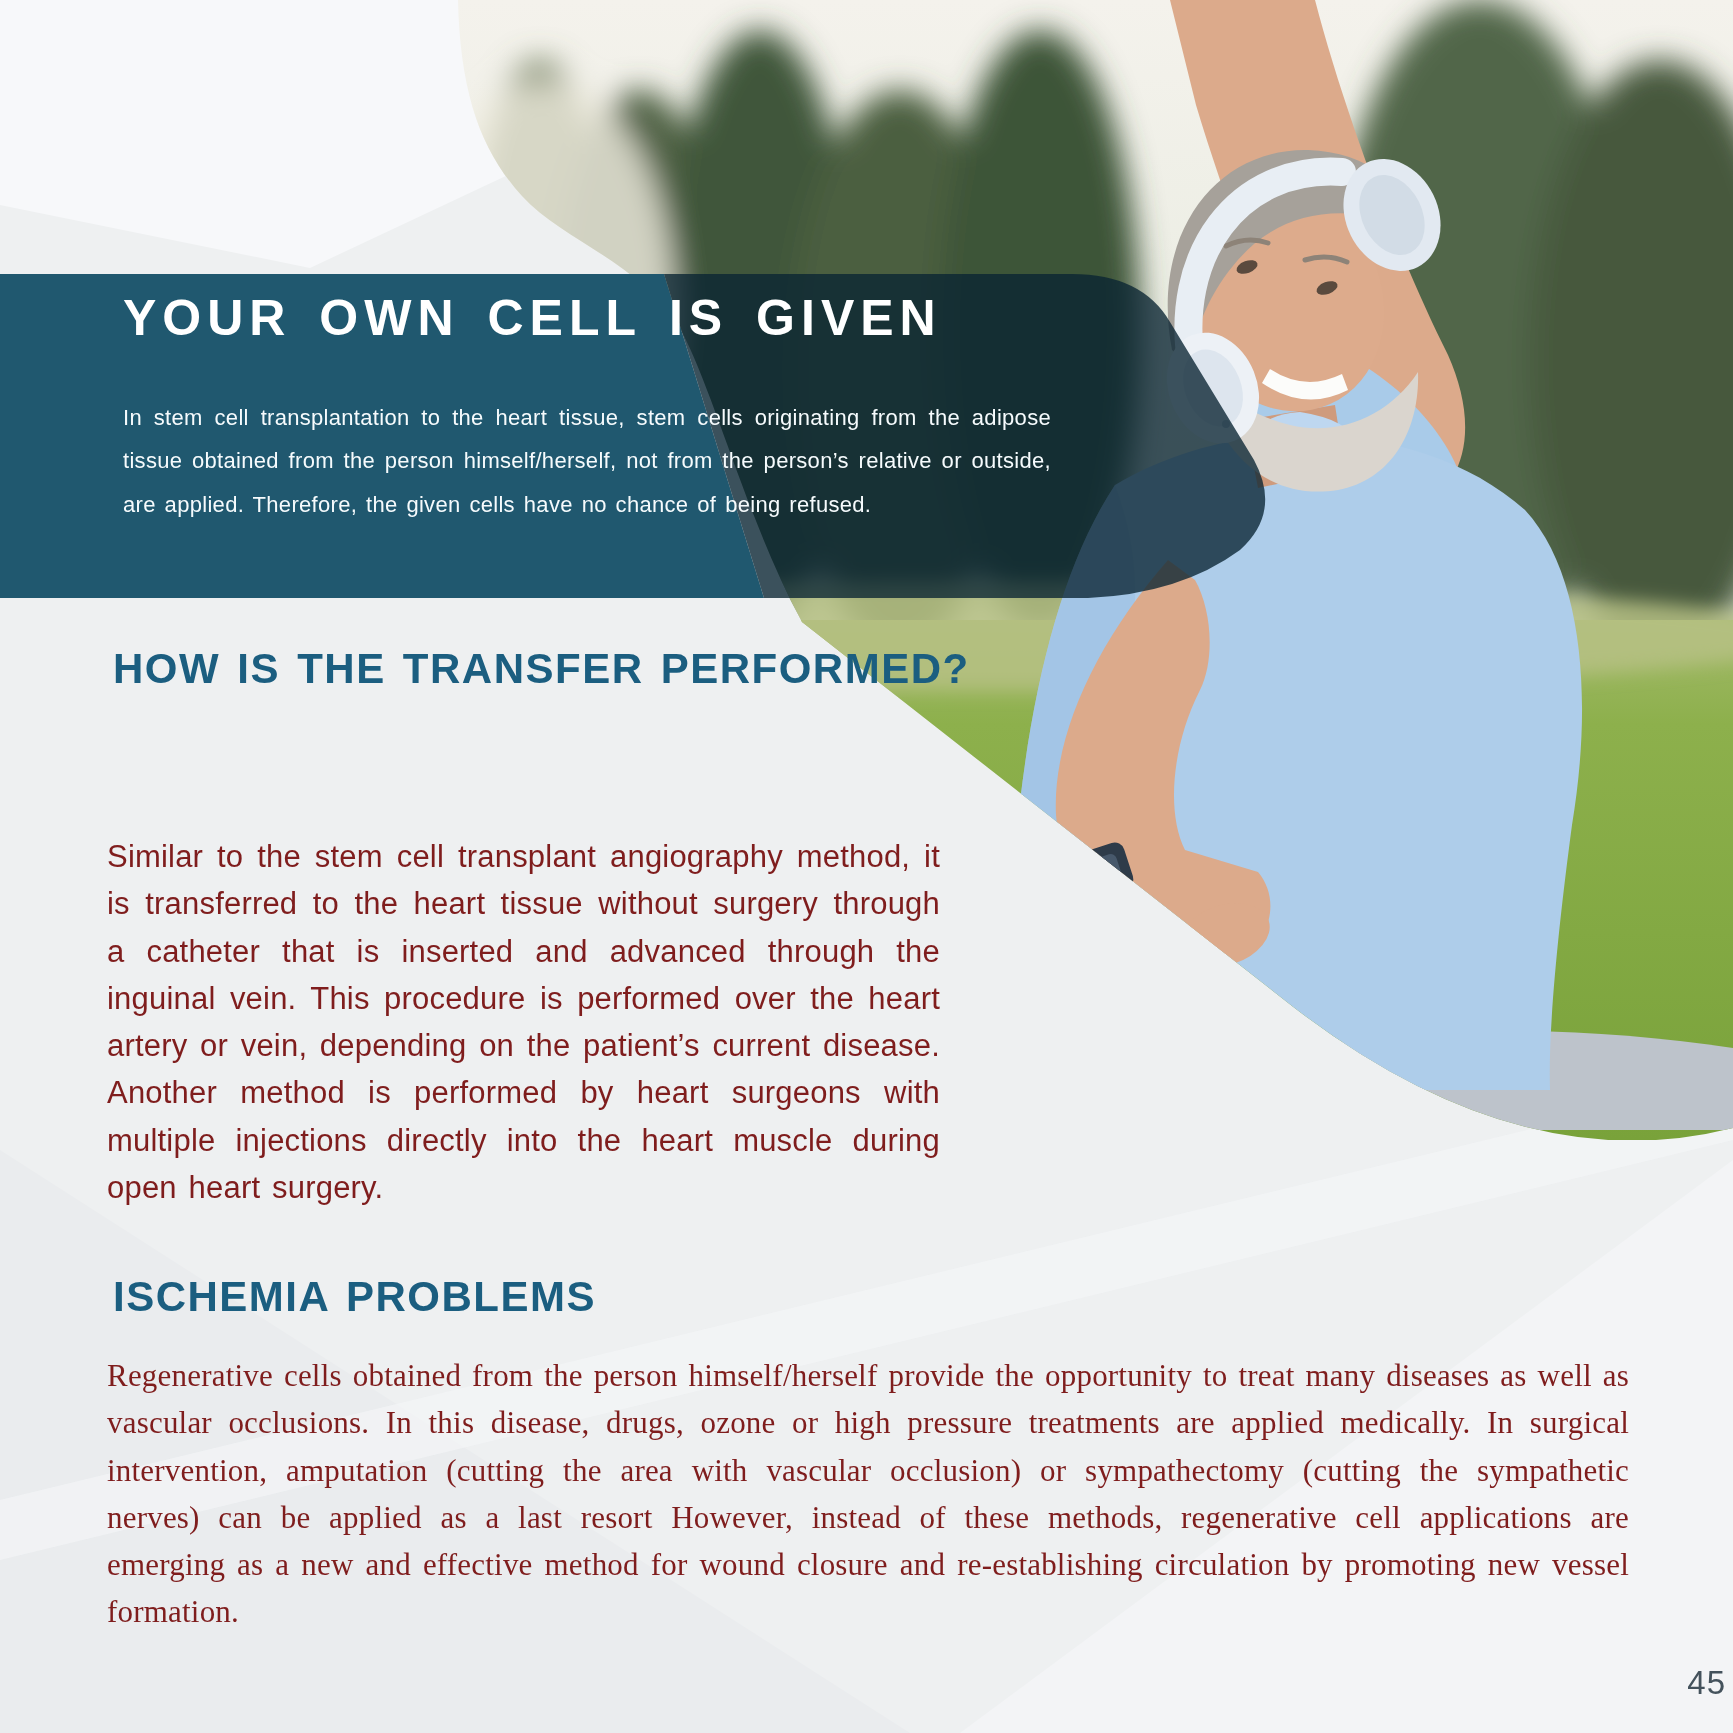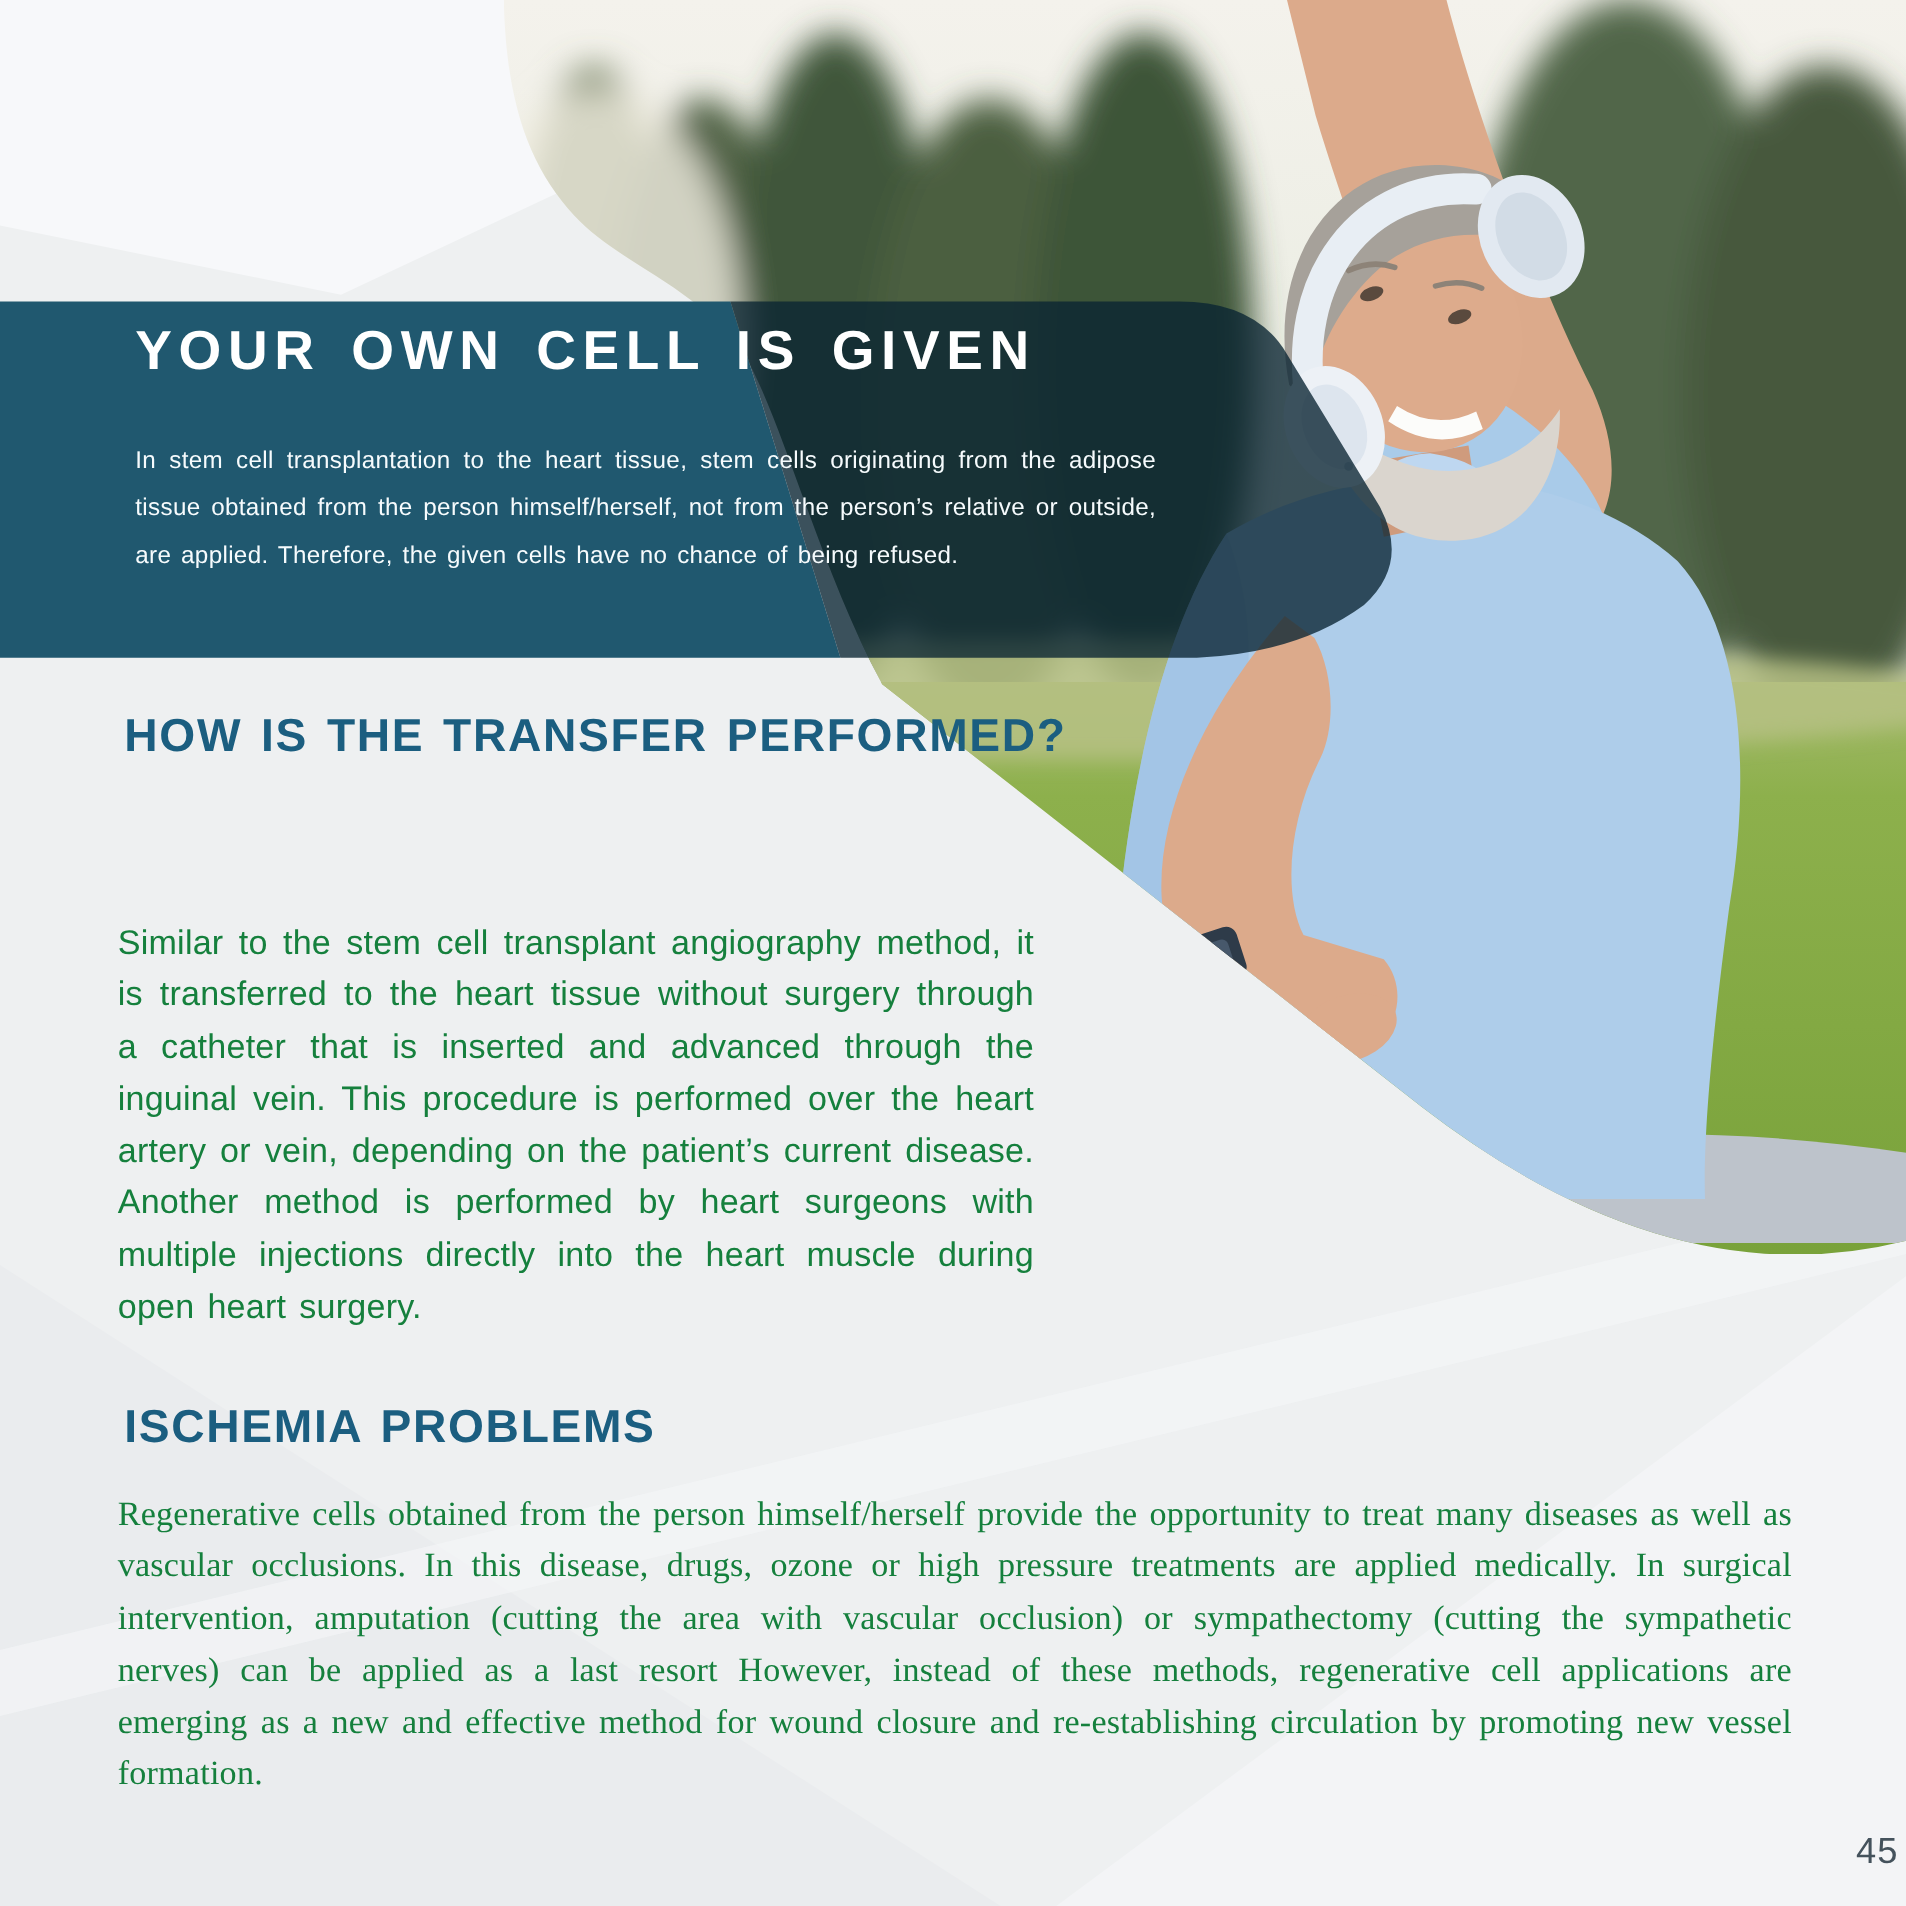--- a/index.html
+++ b/index.html
@@ -38,21 +38,21 @@
     color:#1B5E80;
     font-size:42px;font-weight:700;
     letter-spacing:1.5px;word-spacing:4px;
     line-height:80px;
   }
   .h-transfer{top:628px;width:860px;}
   .h-ischemia{top:1256px;width:1300px;}
   
   .section-body{
     position:absolute;left:107px;margin:0;z-index:6;
-    color:#15803d;
+    color:#7f1d1d;
     font-size:31px;line-height:47.3px;
     letter-spacing:0.2px;word-spacing:3px;
     text-align:justify;
   }
   .p-transfer{top:833px;width:833px;}
   .p-ischemia{top:1352px;width:1522px;font-family:Liberation Serif, serif;}
   .page-num{
     position:absolute;right:34px;top:1664px;z-index:6;
     color:#44525C;font-size:33px;letter-spacing:1px;
   }

